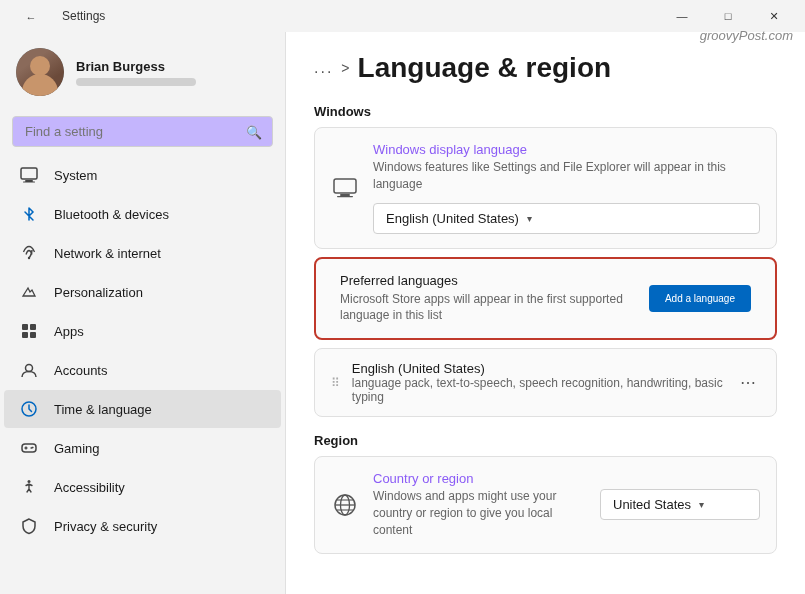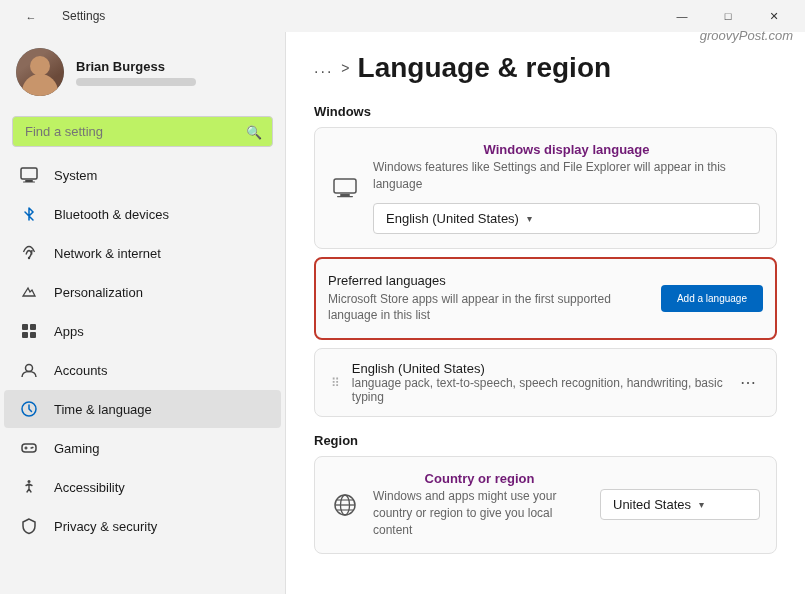--- a/index.html
+++ b/index.html
@@ -139,21 +139,21 @@
     
     .search-container {
       padding: 8px 12px;
       position: relative;
     }
     .search-input {
       width: 100%;
       padding: 7px 32px 7px 12px;
       border: 1px solid #d0d0d0;
       border-radius: 4px;
-      background: #bef264;
+      background: #c4b5fd;
       font-size: 13px;
       color: #555;
       outline: none;
     }
     .search-icon {
       position: absolute;
       right: 22px;
       top: 50%;
       transform: translateY(-50%);
       font-size: 13px;
@@ -251,24 +251,23 @@
       justify-content: center;
       flex-shrink: 0;
       color: #555;
       font-size: 16px;
     }
     .card-text {
       flex: 1;
     }
     .card-title {
       font-size: 13px;
-      font-weight: 700;
-      color: #701a75;
+      font-weight: 400;
+      color: #8b5cf6;
       margin-bottom: 2px;
-      text-align: center;
     }
     .card-desc {
       font-size: 12px;
       color: #666;
       line-height: 1.4;
     }
     .card-action {
       display: flex;
       align-items: center;
     }
@@ -296,21 +295,21 @@
     .preferred-card {
       border: 2px solid #c0392b;
       border-radius: 8px;
       background: #fafafa;
       margin-bottom: 8px;
     }
     .preferred-card-inner {
       display: flex;
       align-items: center;
       justify-content: space-between;
-      padding: 14px 12px;
+      padding: 14px 24px;
       gap: 14px;
     }
     .preferred-text {
       flex: 1;
     }
     .preferred-title {
       font-size: 13px;
       font-weight: 500;
       color: #1a1a1a;
       margin-bottom: 3px;

